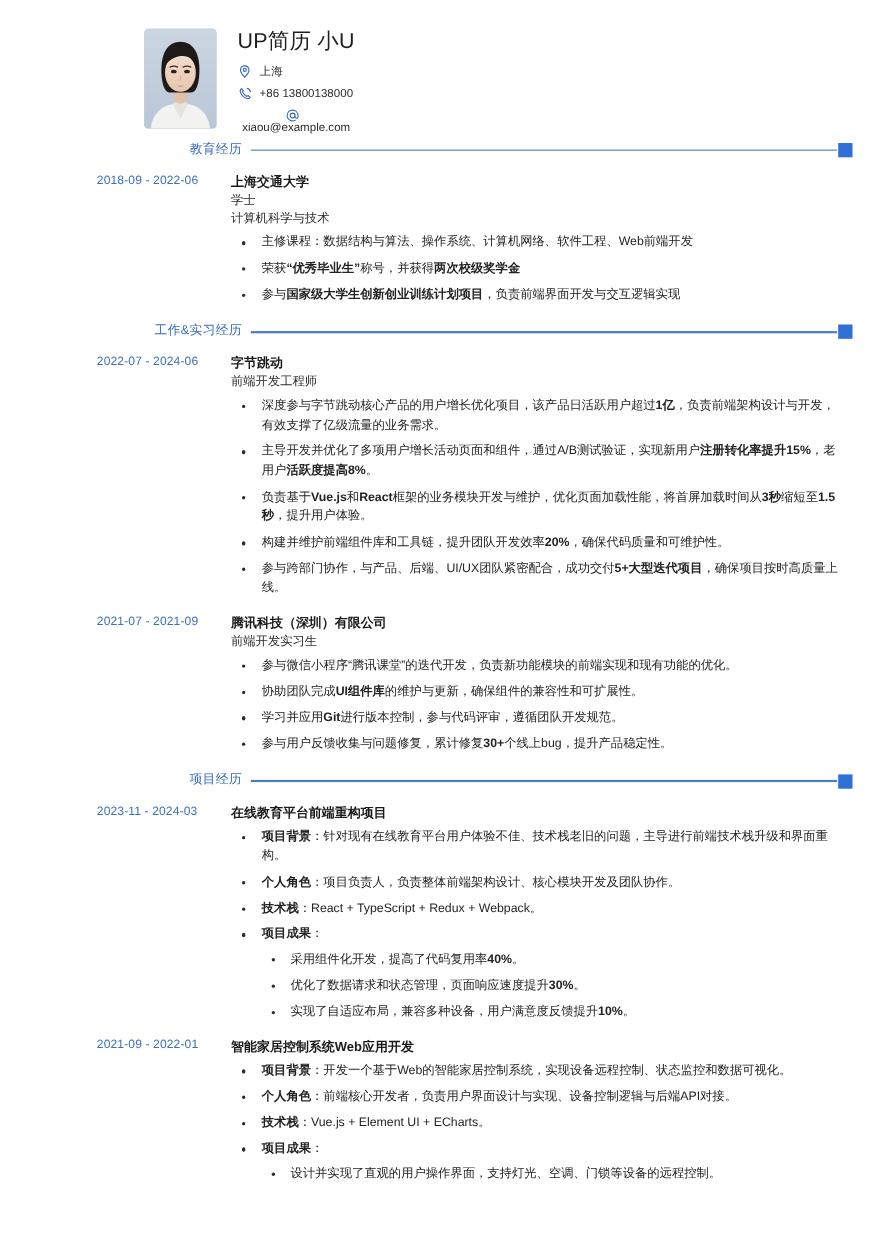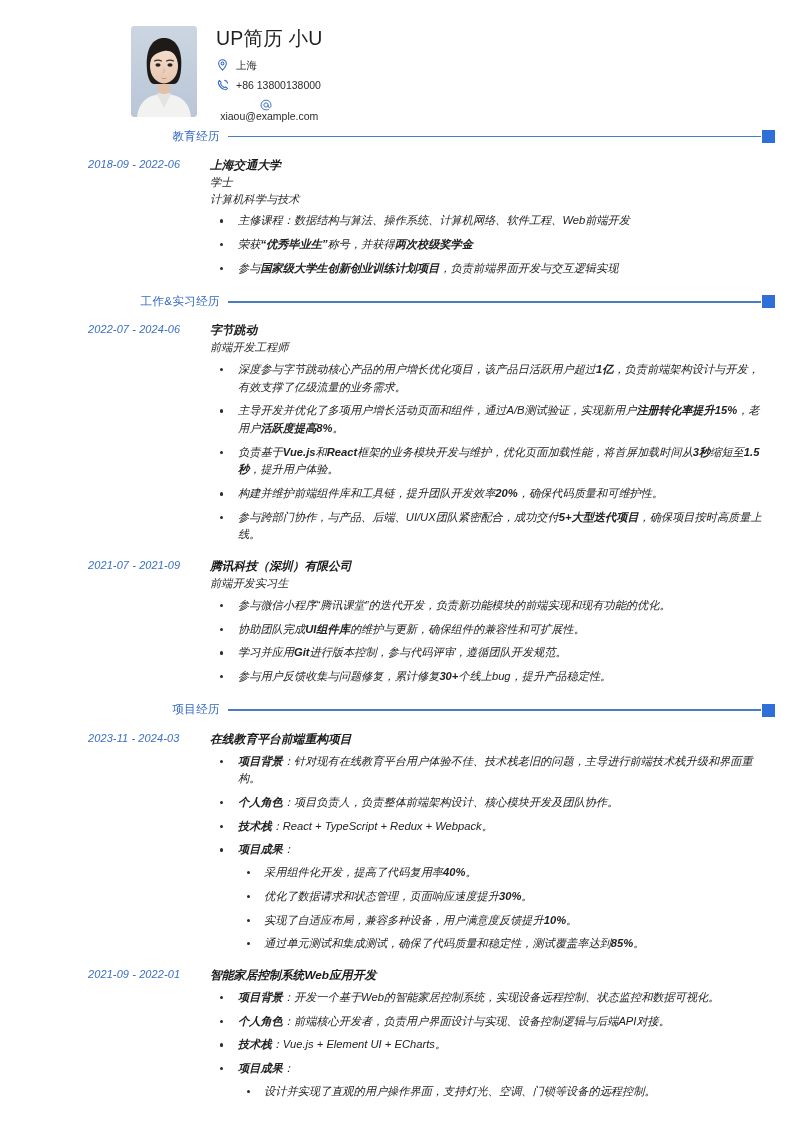--- a/index.html
+++ b/index.html
@@ -110,21 +110,20 @@
     margin-left: 1px;
     margin-right: 24px;
   }
 
   
   .entry {
     display: flex;
     align-items: flex-start;
     margin-top: 14px;
     padding-right: 30px;
-    font-style: italic;
   }
   .entry-date {
     width: 210px;
     flex: 0 0 210px;
     text-align: left;
     padding-left: 88px;
     padding-right: 8px;
     font-size: 11px;
     color: #3a6fc4;
     line-height: 1.45;
@@ -336,21 +335,20 @@
         <div class="entry-body">
           <div class="org">在线教育平台前端重构项目</div>
           <ul class="bullets">
             <li><b>项目背景</b>：针对现有在线教育平台用户体验不佳、技术栈老旧的问题，主导进行前端技术栈升级和界面重构。</li>
             <li><b>个人角色</b>：项目负责人，负责整体前端架构设计、核心模块开发及团队协作。</li>
             <li><b>技术栈</b>：React + TypeScript + Redux + Webpack。</li>
             <li><b>项目成果</b>：<ul class="sub-bullets">
                 <li>采用组件化开发，提高了代码复用率<b>40%</b>。</li>
                 <li>优化了数据请求和状态管理，页面响应速度提升<b>30%</b>。</li>
                 <li>实现了自适应布局，兼容多种设备，用户满意度反馈提升<b>10%</b>。</li>
-                <li>通过单元测试和集成测试，确保了代码质量和稳定性，测试覆盖率达到<b>85%</b>。</li>
               </ul></li>
           </ul>
         </div>
       </div>
       <div class="entry">
         <div class="entry-date">2021-09 - 2022-01</div>
         <div class="entry-body">
           <div class="org">智能家居控制系统Web应用开发</div>
           <ul class="bullets">
             <li><b>项目背景</b>：开发一个基于Web的智能家居控制系统，实现设备远程控制、状态监控和数据可视化。</li>

